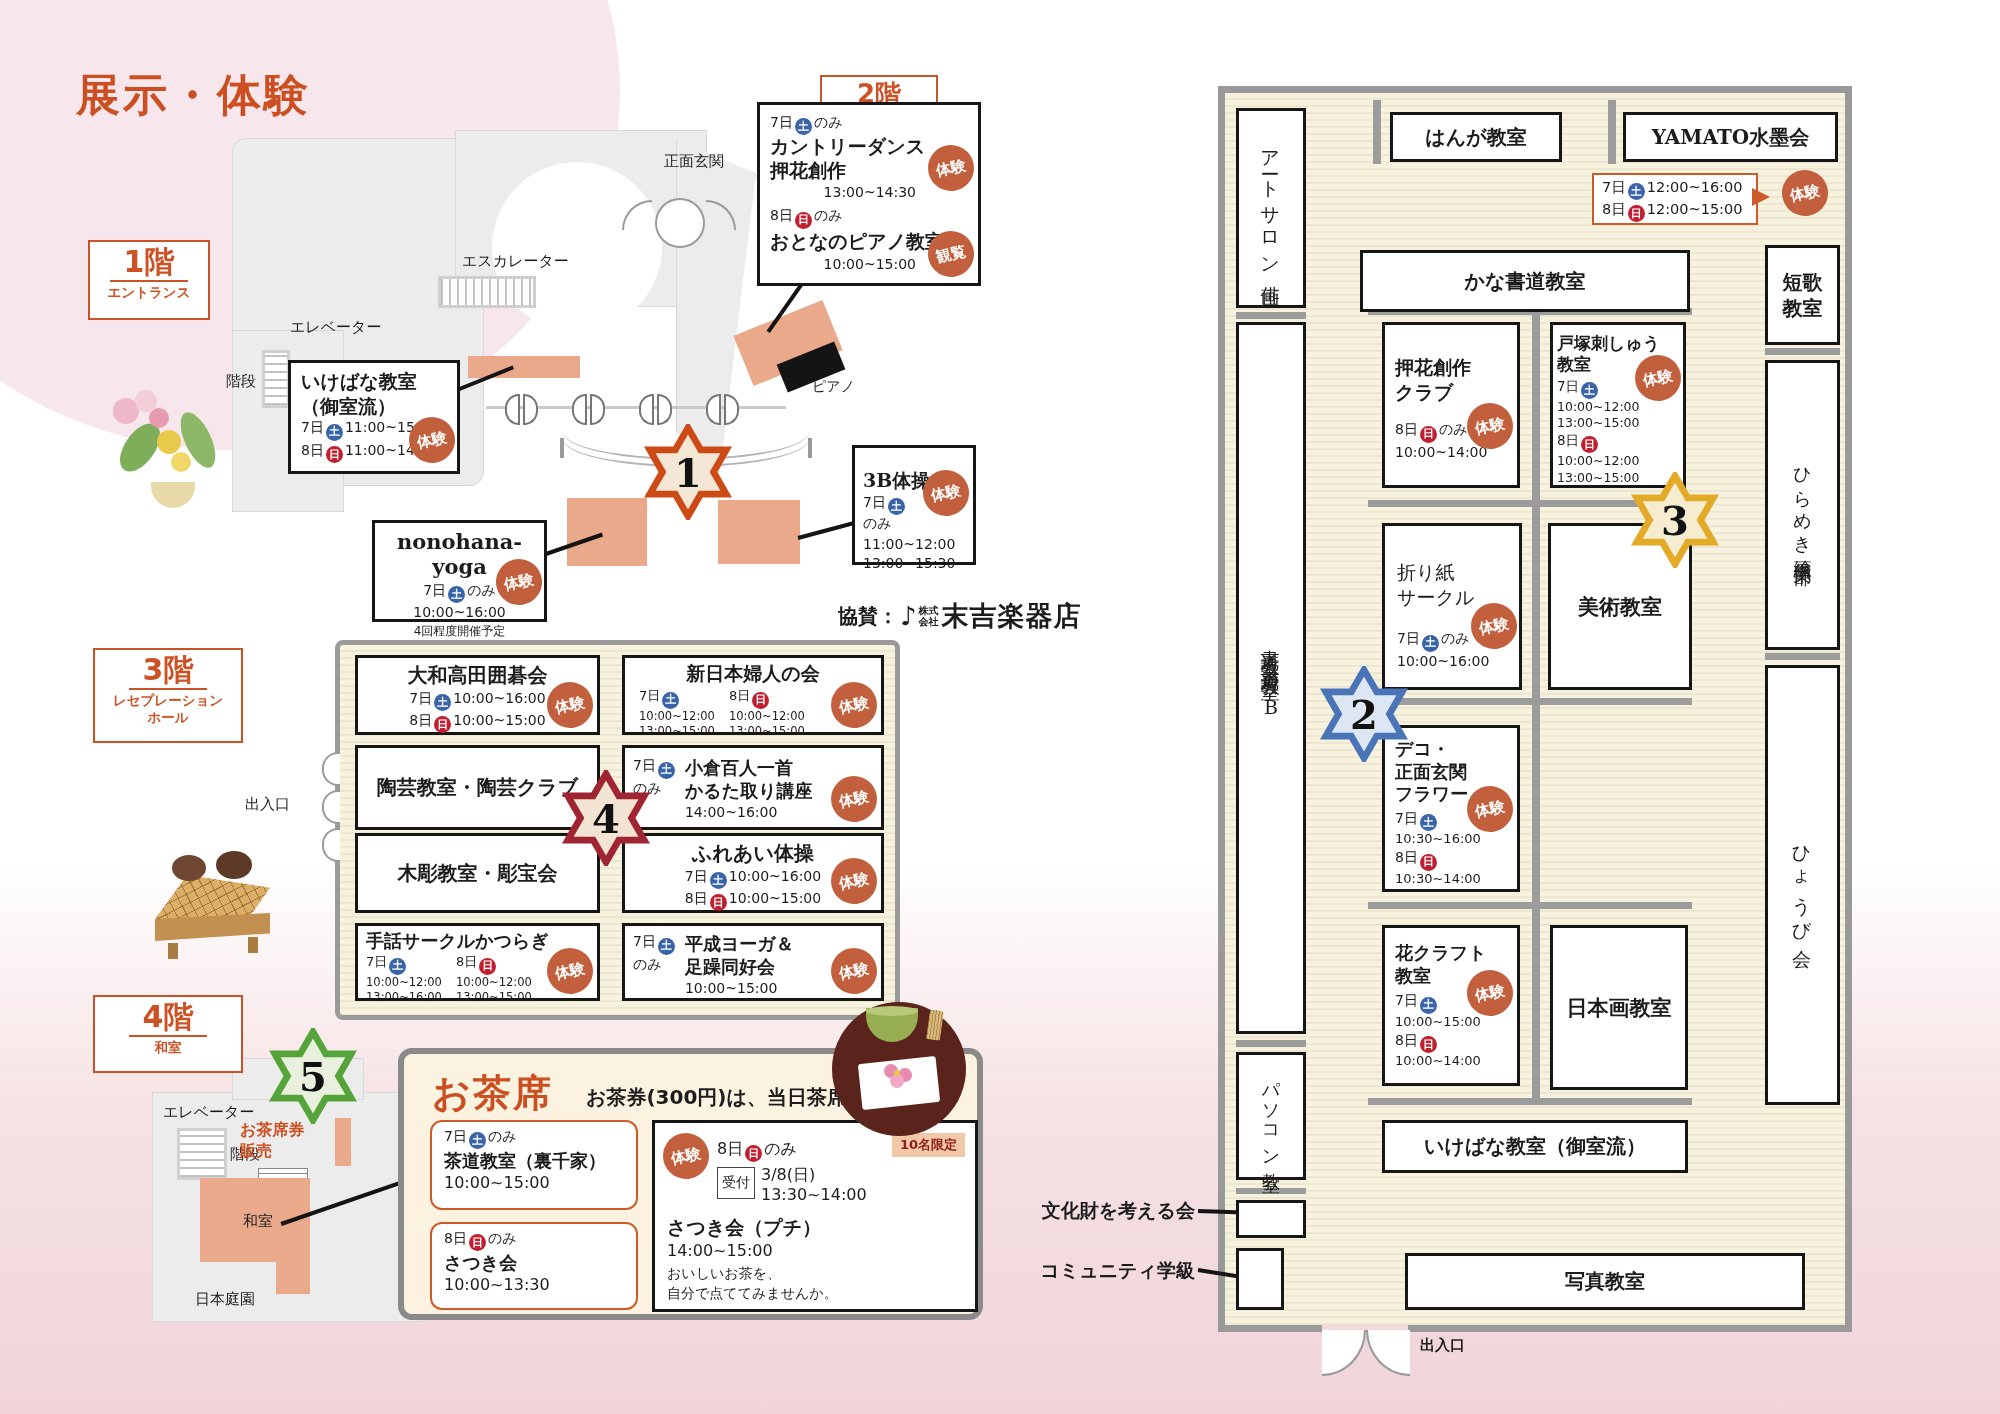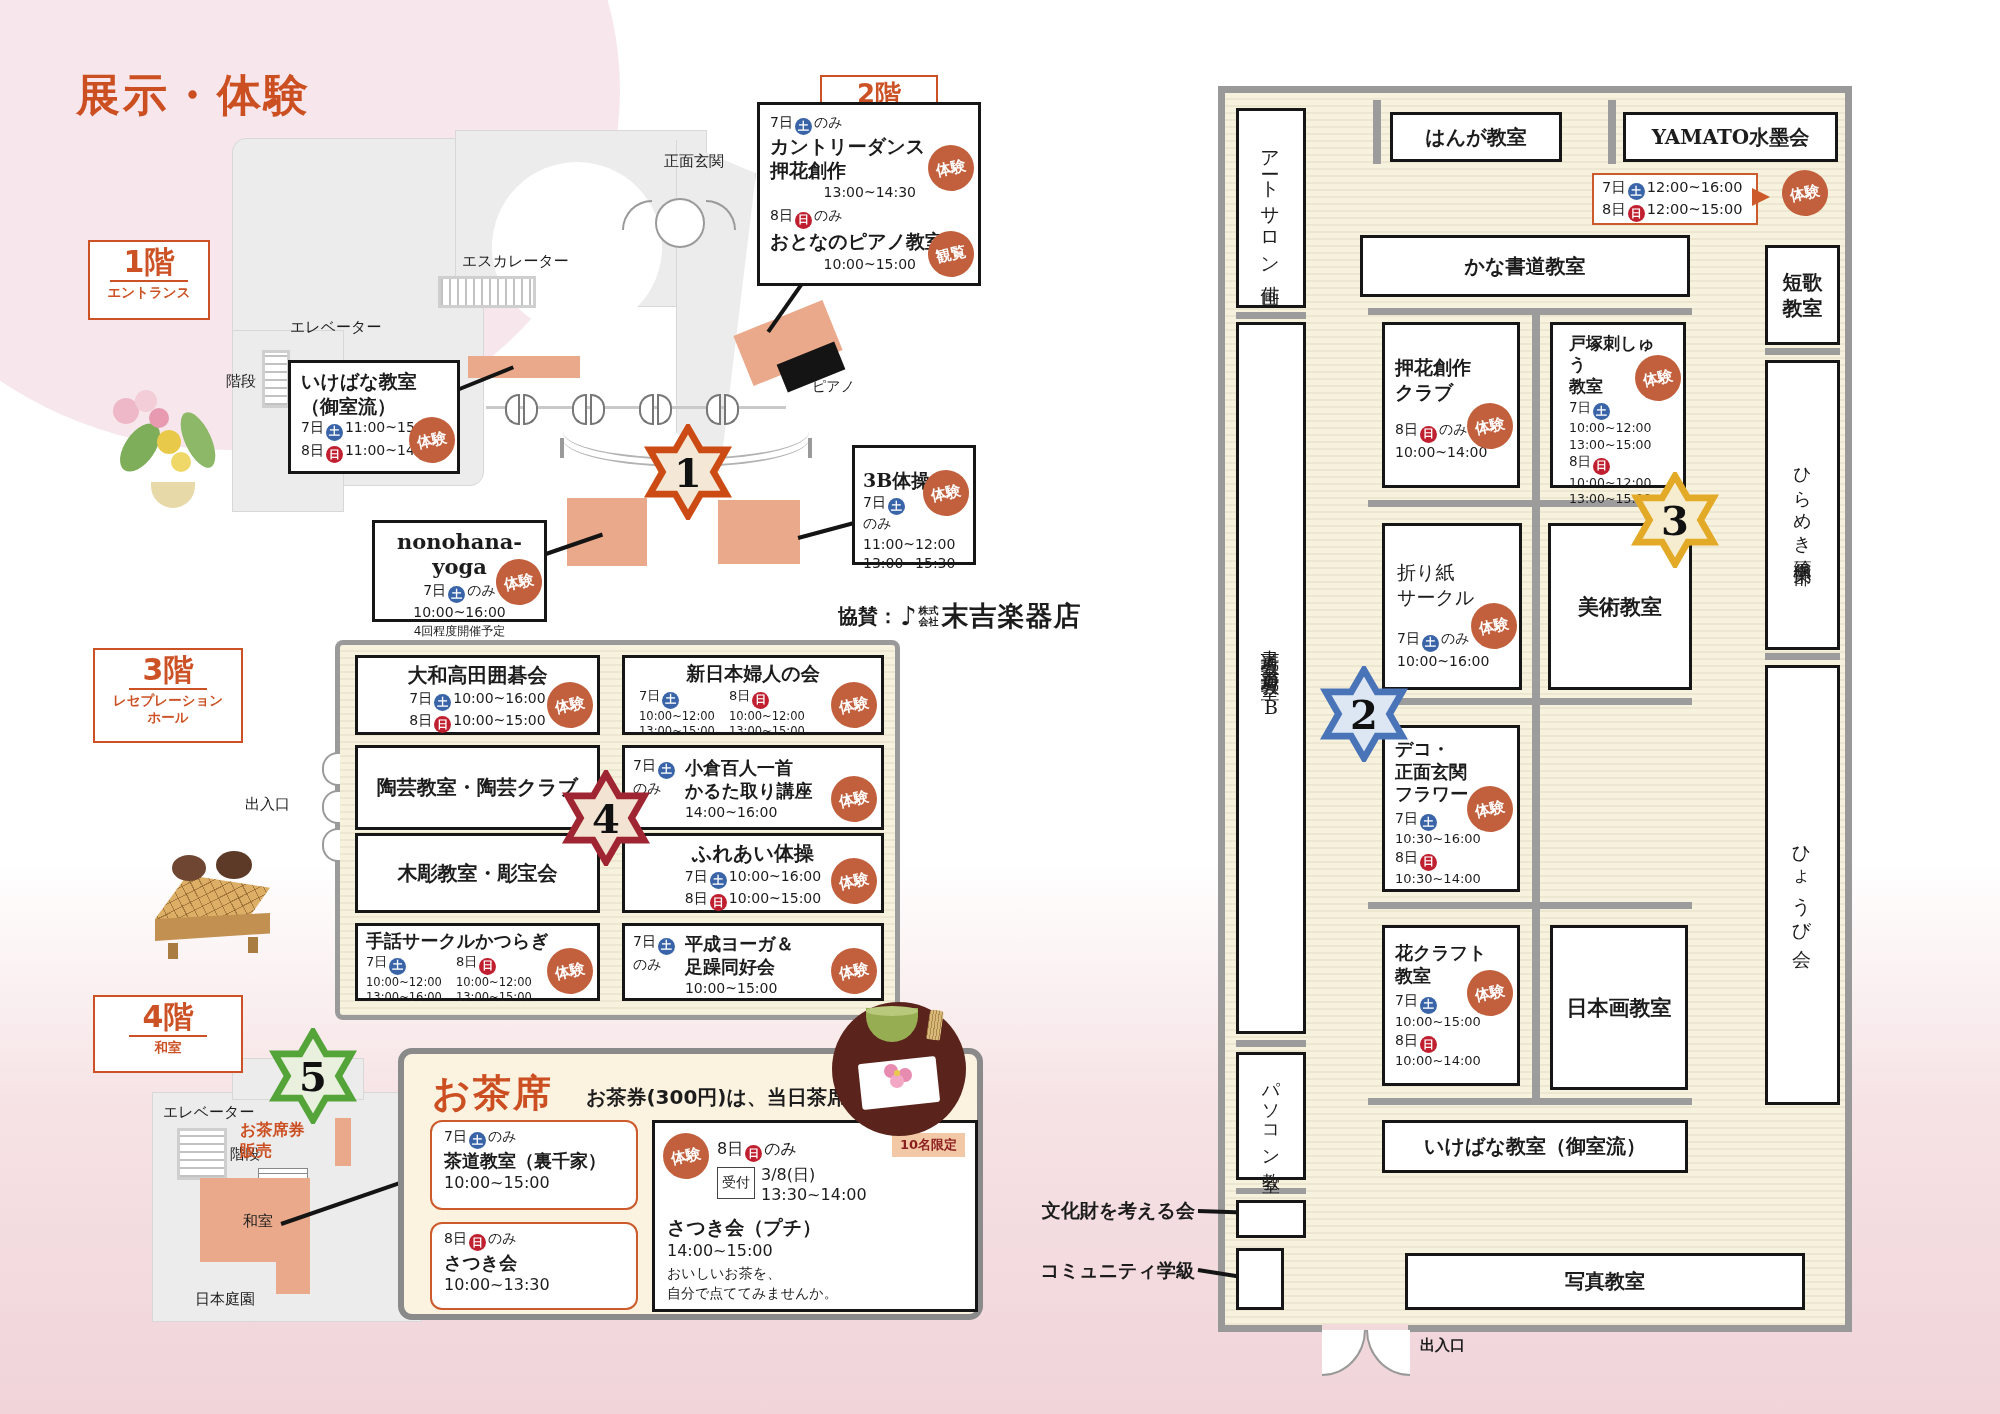--- a/index.html
+++ b/index.html
@@ -338,31 +338,31 @@
   <div class="box cflex" style="left:1623px;top:112px;width:215px;height:50px;z-index:3">
     <span class="serif rname">YAMATO水墨会</span>
   </div>
   <div class="abs" style="left:1592px;top:173px;width:166px;height:52px;background:#fff;border:2px solid #cc5a2a;box-sizing:border-box;padding:3px 8px;z-index:4">
     <div style="font-size:14.5px;white-space:nowrap"><span>7日</span><span class="chip sat">土</span><span>12:00~16:00</span></div>
     <div style="font-size:14.5px;white-space:nowrap"><span>8日</span><span class="chip sun">日</span><span>12:00~15:00</span></div>
   </div>
   <div class="abs" style="left:1752px;top:188px;width:0;height:0;border-top:9px solid transparent;border-bottom:9px solid transparent;border-left:18px solid #cc5a2a;z-index:4"></div>
   <span class="badge" style="left:1782px;top:170px;z-index:5">体験</span>
 
-  <div class="box cflex" style="left:1360px;top:235px;width:330px;height:62px;z-index:3">
+  <div class="box cflex" style="left:1360px;top:250px;width:330px;height:62px;z-index:3">
     <span class="serif rname">かな書道教室</span>
   </div>
 
   <div class="box" style="left:1382px;top:322px;width:138px;height:166px;padding:30px 10px 0;box-sizing:border-box;z-index:3">
     <div class="serif" style="font-weight:bold;font-size:19px;line-height:1.3"><span>押花創作</span><br><span>クラブ</span></div>
     <div class="sched" style="margin-top:16px"><span>8日</span><span class="chip sun">日</span><span>のみ</span></div>
     <div class="sched">10:00~14:00</div>
     <span class="badge" style="right:4px;bottom:36px">体験</span>
   </div>
-  <div class="box" style="left:1550px;top:322px;width:136px;height:166px;padding:8px 16px 0;box-sizing:border-box;z-index:3">
+  <div class="box" style="left:1550px;top:322px;width:136px;height:166px;padding:8px 4px 0;box-sizing:border-box;z-index:3">
     <div class="serif" style="font-weight:bold;font-size:17px;line-height:1.25"><span>戸塚刺しゅう</span><br><span>教室</span></div>
     <div style="font-size:12.5px;line-height:1.3;margin-top:2px">
       <span style="font-size:13.5px">7日</span><span class="chip sat">土</span><br>
       <span>10:00~12:00</span><br><span>13:00~15:00</span><br>
       <span style="font-size:13.5px">8日</span><span class="chip sun">日</span><br>
       <span>10:00~12:00</span><br><span>13:00~15:00</span>
     </div>
     <span class="badge" style="right:2px;top:30px">体験</span>
   </div>
   <div class="star" style="left:1627px;top:472px;width:96px;height:96px">

